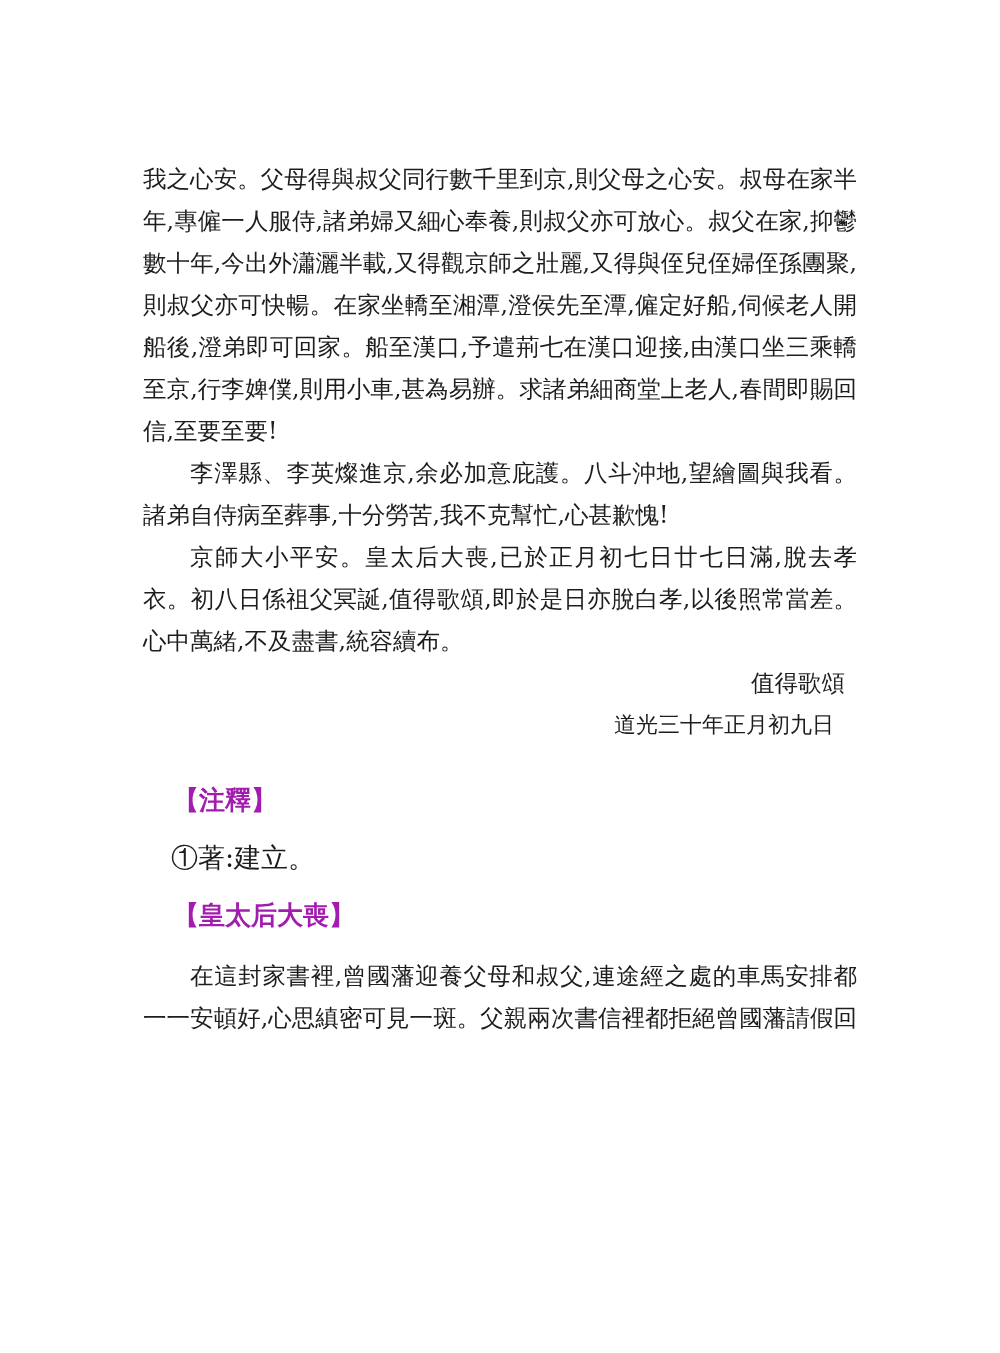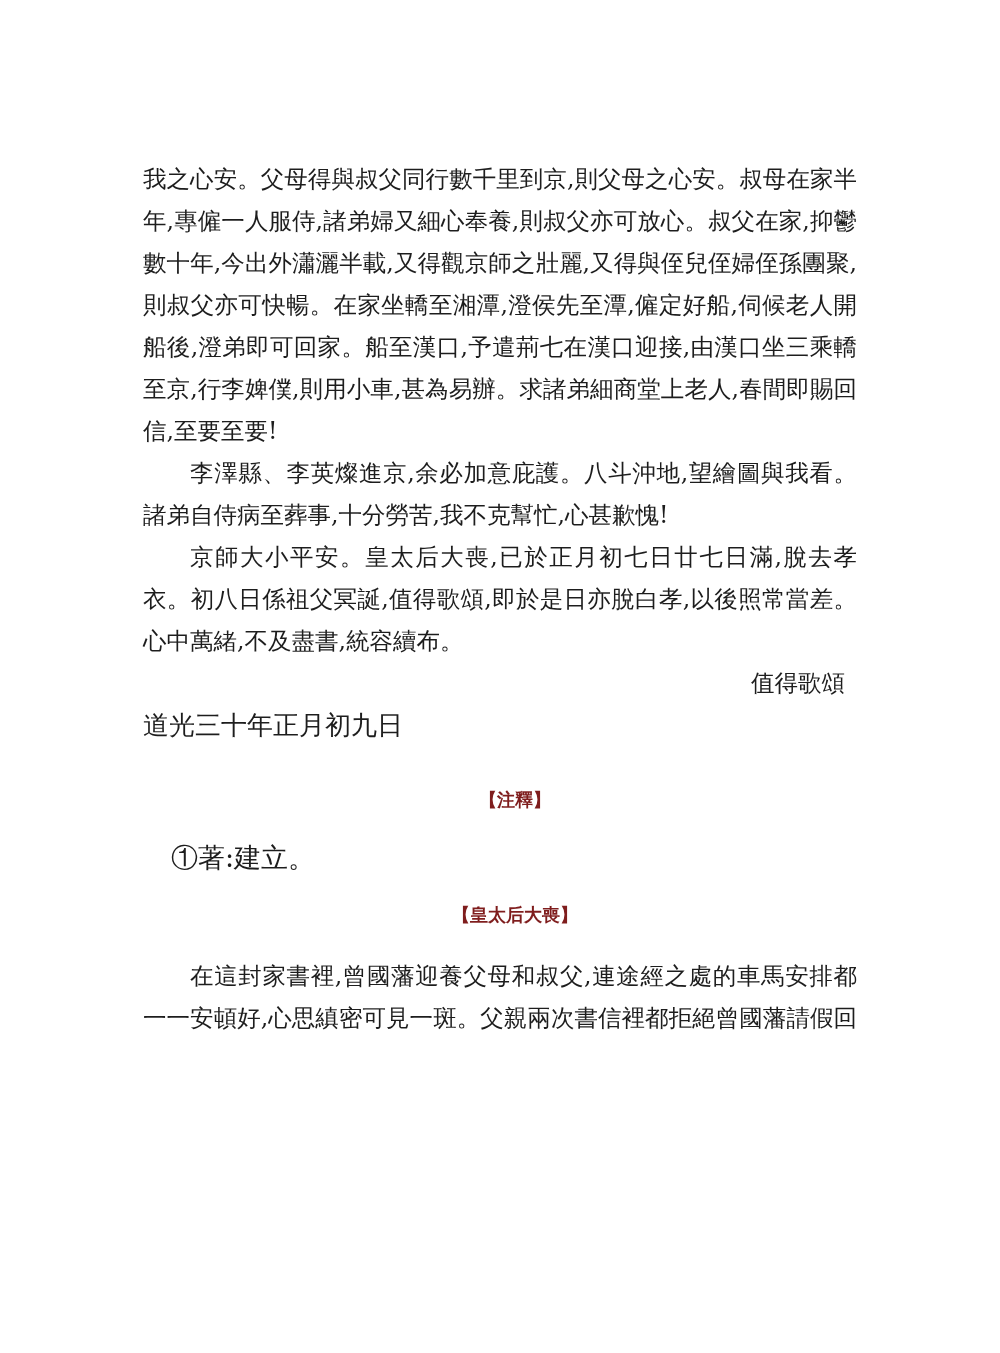--- a/index.html
+++ b/index.html
@@ -32,33 +32,32 @@
   .indent { text-indent: 2em; }
   .sig-line {
     margin: 0;
     font-size: 23.5px;
     line-height: 42px;
     text-align: right;
     padding-right: 12px;
   }
   .date-line {
     margin: 0;
-    font-size: 26px;
+    font-size: 22px;
     line-height: 42px;
-    text-align: left;
+    text-align: right;
     padding-right: 23px;
   }
   .heading {
     font-family: "DejaVu Sans", sans-serif;
     font-weight: bold;
-    font-size: 18px;
+    font-size: 26px;
     line-height: 30px;
-    color: #7f1d1d;
+    color: #a21caf;
     margin: 0 0 0 30px;
-    text-align: center;
   }
   .heading.annotation-h { margin-top: 39px; }
   .heading.commentary-h { margin-top: 21px; }
   .note {
     margin: 22px 0 0 28px;
     font-size: 27px;
     line-height: 42px;
     text-align: left;
   }
   .commentary-para { margin-top: 25px; }

